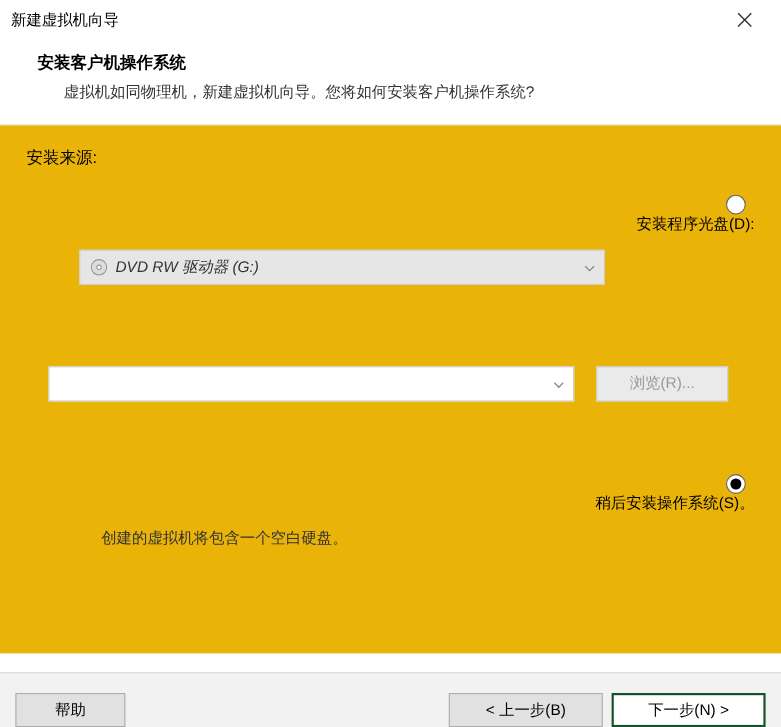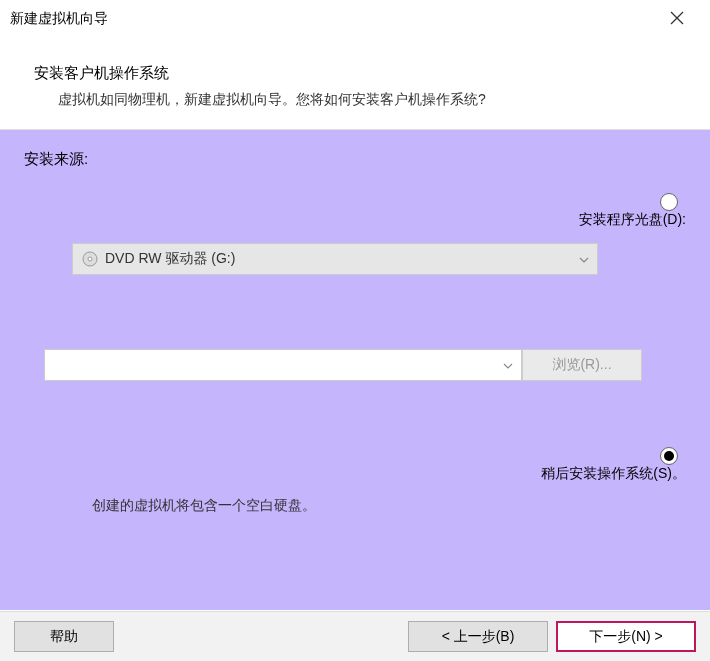--- a/index.html
+++ b/index.html
@@ -19,25 +19,25 @@
       align-items: center;
       justify-content: space-between;
       padding: 0 16px 0 10px;
       gap: 20px;
     }
     .close-btn { font-size: 18px; cursor: pointer; padding: 4px 10px; }
     .header-section {
       background: #fff;
       padding: 10px 0 20px 34px;
     }
-    .header-title { font-weight: normal; font-size: 15px; margin-bottom: 8px; margin-top: 16px; }
+    .header-title { font-weight: bold; font-size: 15px; margin-bottom: 8px; }
     .header-subtitle { font-size: 14px; color: #333; margin-left: 24px; }
     .divider { height: 1px; background: #e0e0e0; }
     .body-section {
-      background: #c4b5fd;
+      background: #eab308;
       padding: 20px 24px 0 24px;
       height: 480px;
       position: relative;
     }
     .source-label { font-size: 15px; margin-bottom: 24px; }
     .option-group { margin-left: 20px; }
     .radio-row {
       display: flex;
       align-items: flex-end;
       margin-bottom: 14px;
@@ -61,36 +61,37 @@
       background: #000;
       display: block;
     }
     .radio-label { font-size: 14px; }
     .select-box {
       display: flex;
       align-items: center;
       height: 32px;
       background: #e6e6e6;
       border: 1px solid #ccc;
-      width: 526px;
+      width: 478px;
       margin-left: 28px;
       padding: 0 8px;
       position: relative;
       color: #333;
+      font-style: italic;
     }
     .select-box .disc-icon {
       width: 18px; height: 18px;
       margin-right: 6px;
     }
     .select-box .chev {
       margin-left: auto;
       font-size: 12px;
       color: #888;
     }
-    .iso-row { display: flex; align-items: center; }
+    .iso-row { display: flex; align-items: center; gap: 20px; }
     .text-input {
       flex: 0 0 478px;
       height: 32px;
       background: #fff;
       border: 1px solid #ccc;
       position: relative;
       display: flex;
       align-items: center;
     }
     .text-input .chev {
@@ -117,39 +118,39 @@
     }
     .footer {
       position: absolute;
       bottom: 0;
       left: 0;
       right: 0;
       height: 50px;
       background: #f2f2f2;
       border-top: 1px solid #ddd;
       display: flex;
-      align-items: center;
+      align-items: flex-end;
       padding: 0 14px;
     }
     .btn {
       height: 31px;
       padding: 0 18px;
       background: #e1e1e1;
       border: 1px solid #adadad;
       font-size: 14px;
       display: flex;
       align-items: center;
       justify-content: center;
       cursor: pointer;
     }
     .btn.help { min-width: 100px; }
     .spacer { flex: 1; }
     .btn.next {
       background: #fff;
-      border: 2px solid #be185d;
+      border: 2px solid #14532d;
       min-width: 140px;
       margin-left: 8px;
     }
     .btn.prev { min-width: 140px; }
     .watermark {
       position: absolute;
       right: 12px;
       bottom: 10px;
       display: flex;
       align-items: center;

